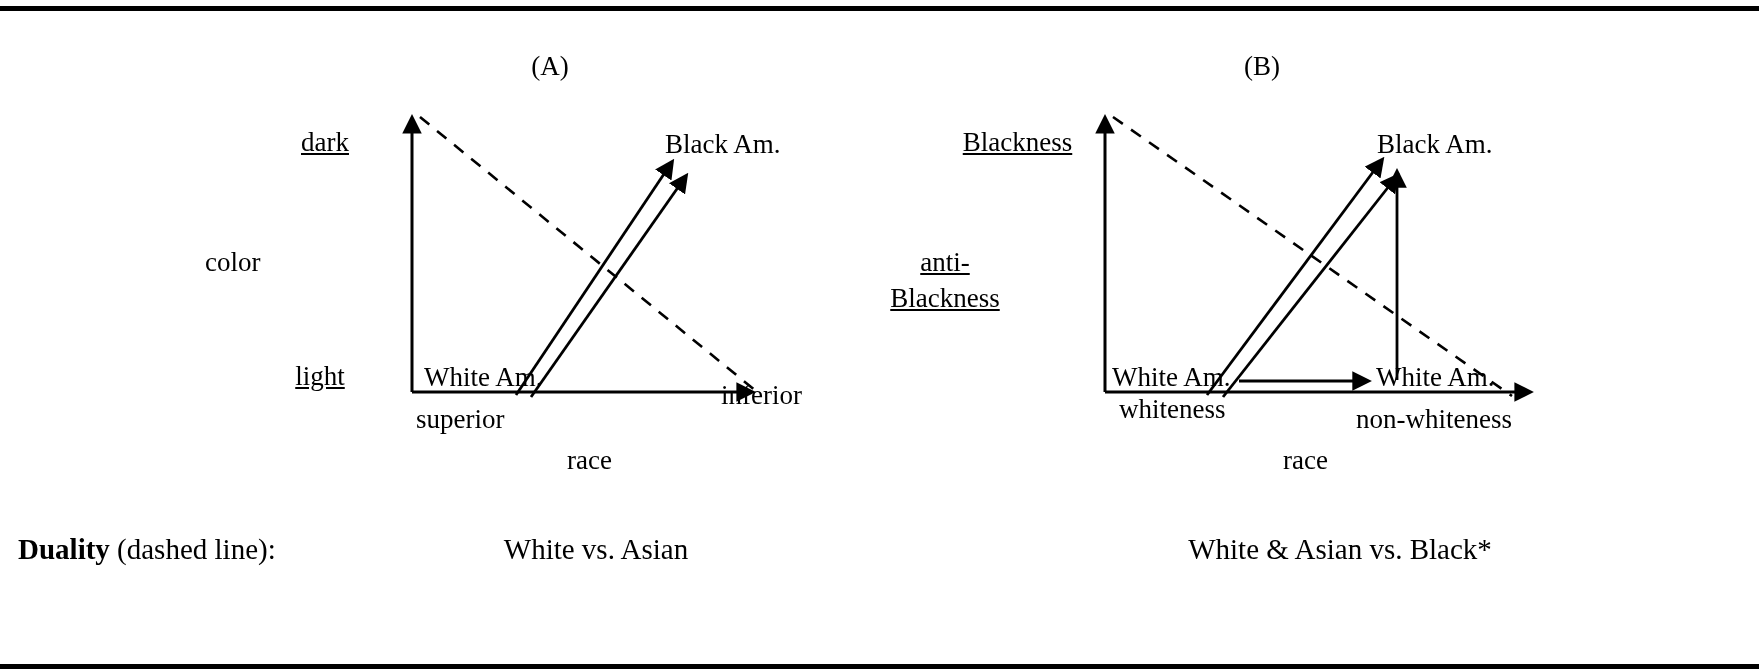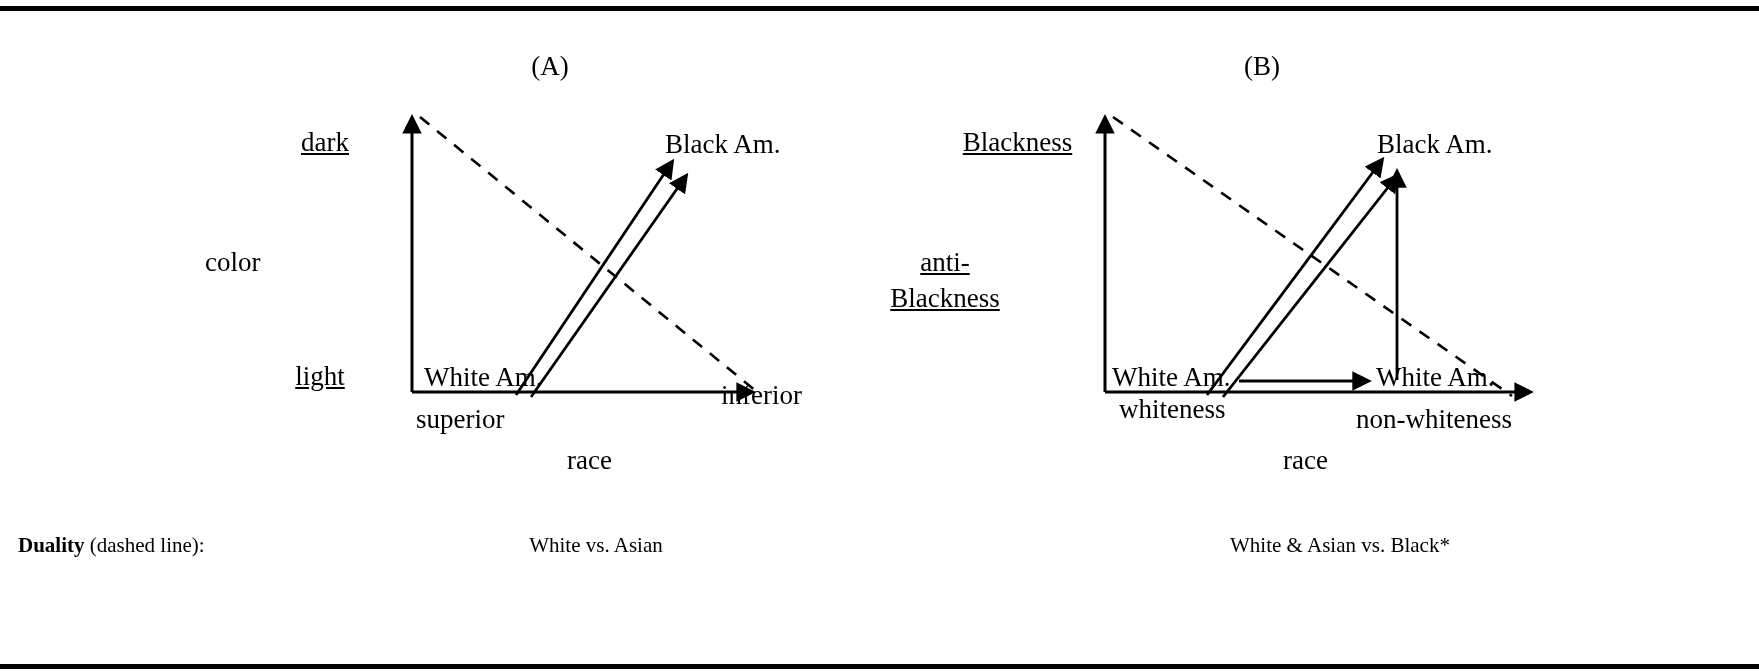--- a/index.html
+++ b/index.html
@@ -24,21 +24,21 @@
   }
   #rule-top { top: 6px; height: 5px; }
   #rule-bottom { top: 664px; height: 5px; }
 
   .lbl {
     position: absolute;
     white-space: nowrap;
     font-size: 27px;
     line-height: 1;
   }
-  .lbl.big { font-size: 21px; }
+  .lbl.big { font-size: 29px; }
   .lbl.right { text-align: center; text-decoration: underline; }
   .lbl.center { text-align: center; }
 
   svg.overlay {
     position: absolute;
     left: 0;
     top: 0;
     width: 1759px;
     height: 672px;
     pointer-events: none;

